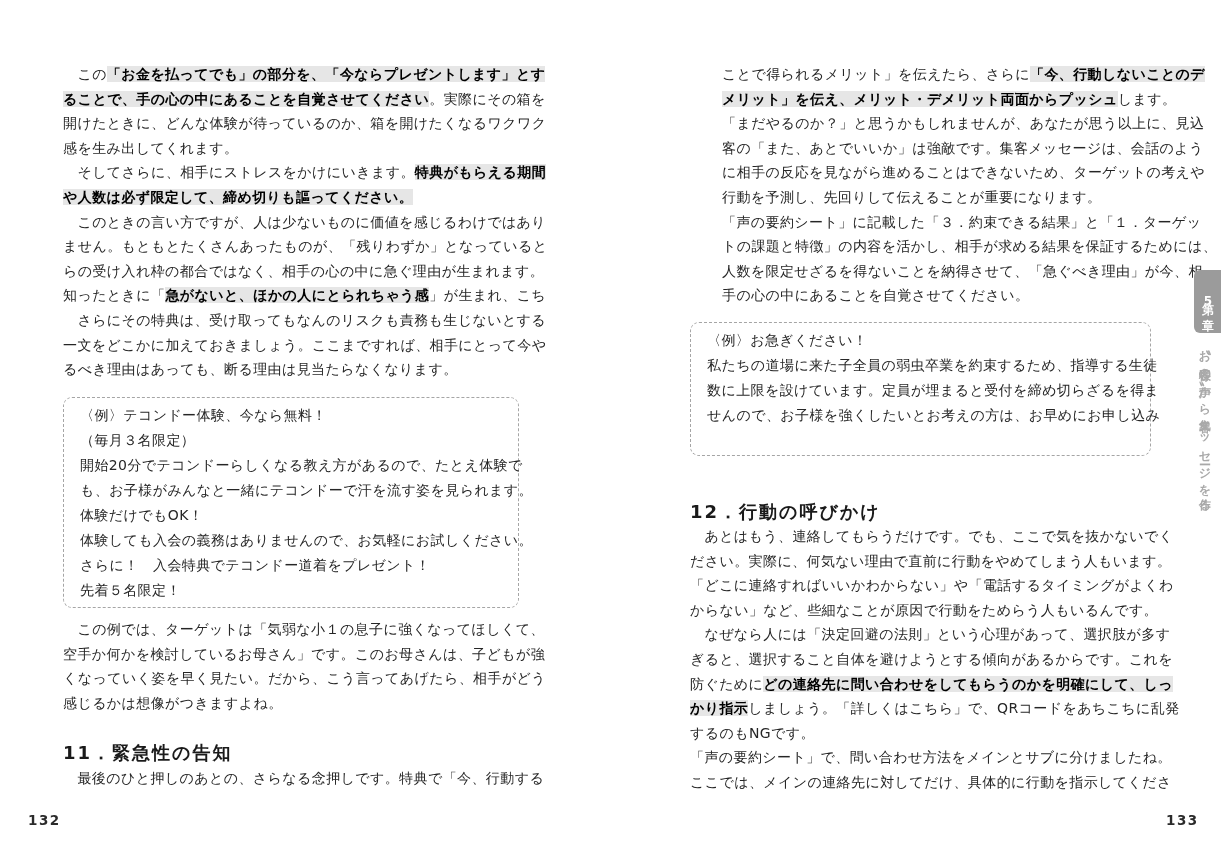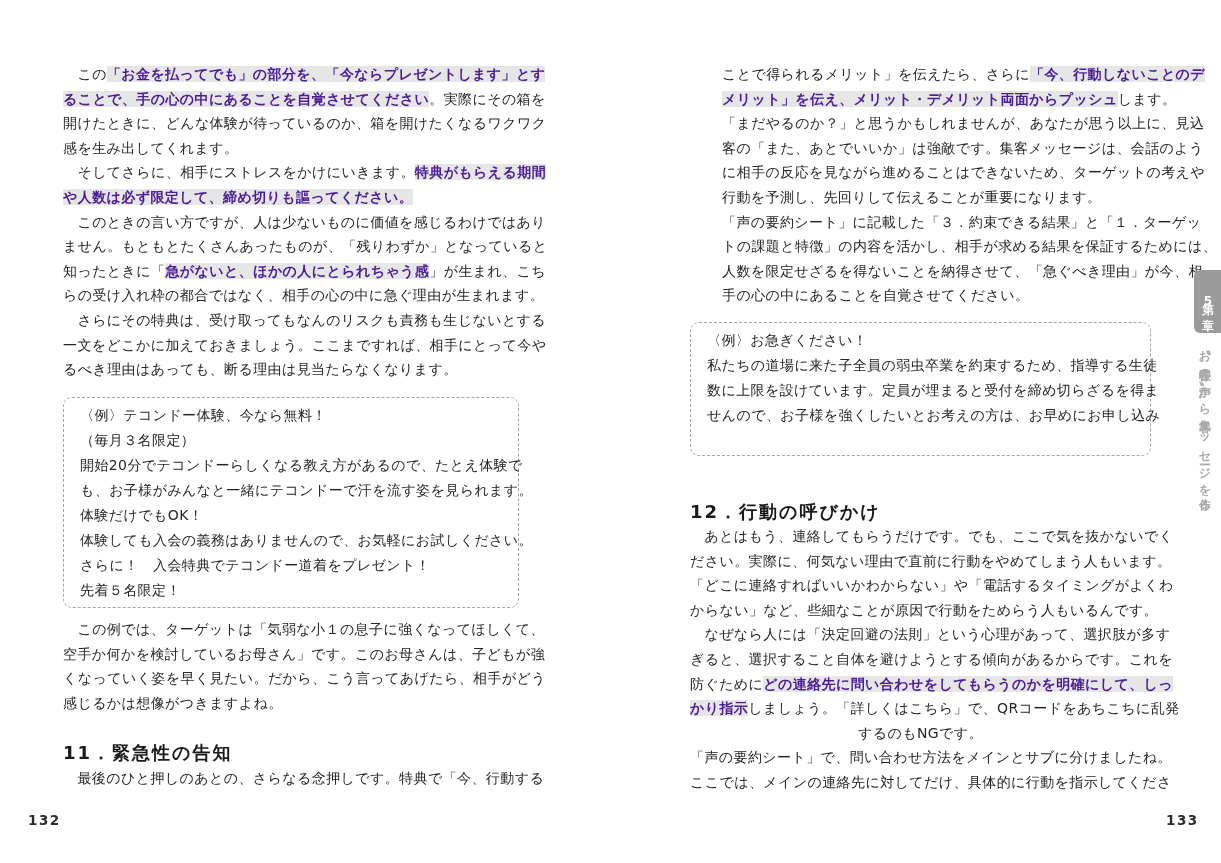--- a/index.html
+++ b/index.html
@@ -3,21 +3,21 @@
 <meta charset="utf-8">
 <style>
   html,body{margin:0;padding:0;}
   body{
     width:1221px;height:863px;position:relative;overflow:hidden;
     background:#ffffff;color:#262626;
     font-family:"DejaVu Sans","Liberation Sans",sans-serif;
   }
   .col{position:absolute;}
   .tline{height:24.6px;line-height:24.6px;font-size:14px;white-space:nowrap;letter-spacing:0.4px;}
-  .tline .hl{background:#e6e6e6;font-weight:bold;color:#4c1d95;}
+  .tline .hl{background:#e6e6e6;font-weight:bold;color:#000000;}
   .example-box{
     position:absolute;border:1.5px dashed #a5a5a5;border-radius:9px;
     box-sizing:border-box;padding:5px 16px 6px 16px;background:#ffffff;
   }
   .example-box .tline{height:25px;line-height:25px;}
   .heading{
     position:absolute;font-weight:bold;font-size:18px;letter-spacing:2px;
     color:#1a1a1a;height:24px;line-height:24px;white-space:nowrap;
   }
   .pagenum{
@@ -40,38 +40,38 @@
   #lp-intro{left:63px;top:62px;width:456px;}
   #lp-box{left:63px;top:397px;width:456px;height:211px;}
   #lp-after{left:63px;top:617px;width:456px;}
   #lp-heading{left:63px;top:741px;}
   #lp-last{left:63px;top:766px;width:456px;}
   #lp-num{left:28px;top:812px;}
   
   #rp-intro{left:690px;top:62px;width:461px;margin-left:32px;}
   #rp-box{left:690px;top:322px;width:461px;height:134px;}
   #rp-heading{left:690px;top:500px;}
-  #rp-sect{left:690px;top:524px;width:461px;text-align:center;}
+  #rp-sect{left:690px;top:524px;width:461px;}
   #rp-num{left:1166px;top:812px;}
 </style>
 </head>
 <body>
 
 <div>
   <div id="lp-intro" class="col">
       <div class="tline"><span>　この</span><span class="hl">「お金を払ってでも」の部分を、「今ならプレゼントします」とす</span></div>
       <div class="tline"><span class="hl">ることで、手の心の中にあることを自覚させてください</span><span>。実際にその箱を</span></div>
       <div class="tline"><span>開けたときに、どんな体験が待っているのか、箱を開けたくなるワクワク</span></div>
       <div class="tline"><span>感を生み出してくれます。</span></div>
       <div class="tline"><span>　そしてさらに、相手にストレスをかけにいきます。</span><span class="hl">特典がもらえる期間</span></div>
       <div class="tline"><span class="hl">や人数は必ず限定して、締め切りも謳ってください。</span></div>
       <div class="tline"><span>　このときの言い方ですが、人は少ないものに価値を感じるわけではあり</span></div>
       <div class="tline"><span>ません。もともとたくさんあったものが、「残りわずか」となっていると</span></div>
+      <div class="tline"><span>らの受け入れ枠の都合ではなく、相手の心の中に急ぐ理由が生まれます。</span></div>
       <div class="tline"><span>知ったときに「</span><span class="hl">急がないと、ほかの人にとられちゃう感</span><span>」が生まれ、こち</span></div>
-      <div class="tline"><span>らの受け入れ枠の都合ではなく、相手の心の中に急ぐ理由が生まれます。</span></div>
       <div class="tline"><span>　さらにその特典は、受け取ってもなんのリスクも責務も生じないとする</span></div>
       <div class="tline"><span>一文をどこかに加えておきましょう。ここまですれば、相手にとって今や</span></div>
       <div class="tline"><span>るべき理由はあっても、断る理由は見当たらなくなります。</span></div>
     </div>
 
   <div id="lp-box" class="example-box">
       <div class="tline"><span>〈例〉テコンドー体験、今なら無料！</span></div>
       <div class="tline"><span>（毎月３名限定）</span></div>
       <div class="tline"><span>開始20分でテコンドーらしくなる教え方があるので、たとえ体験で</span></div>
       <div class="tline"><span>も、お子様がみんなと一緒にテコンドーで汗を流す姿を見られます。</span></div>

